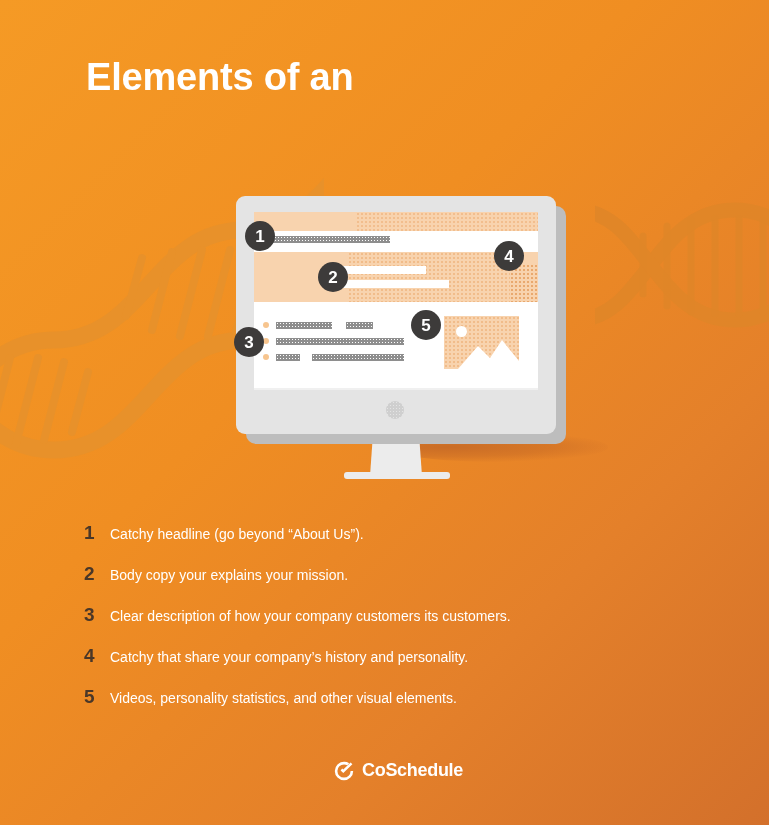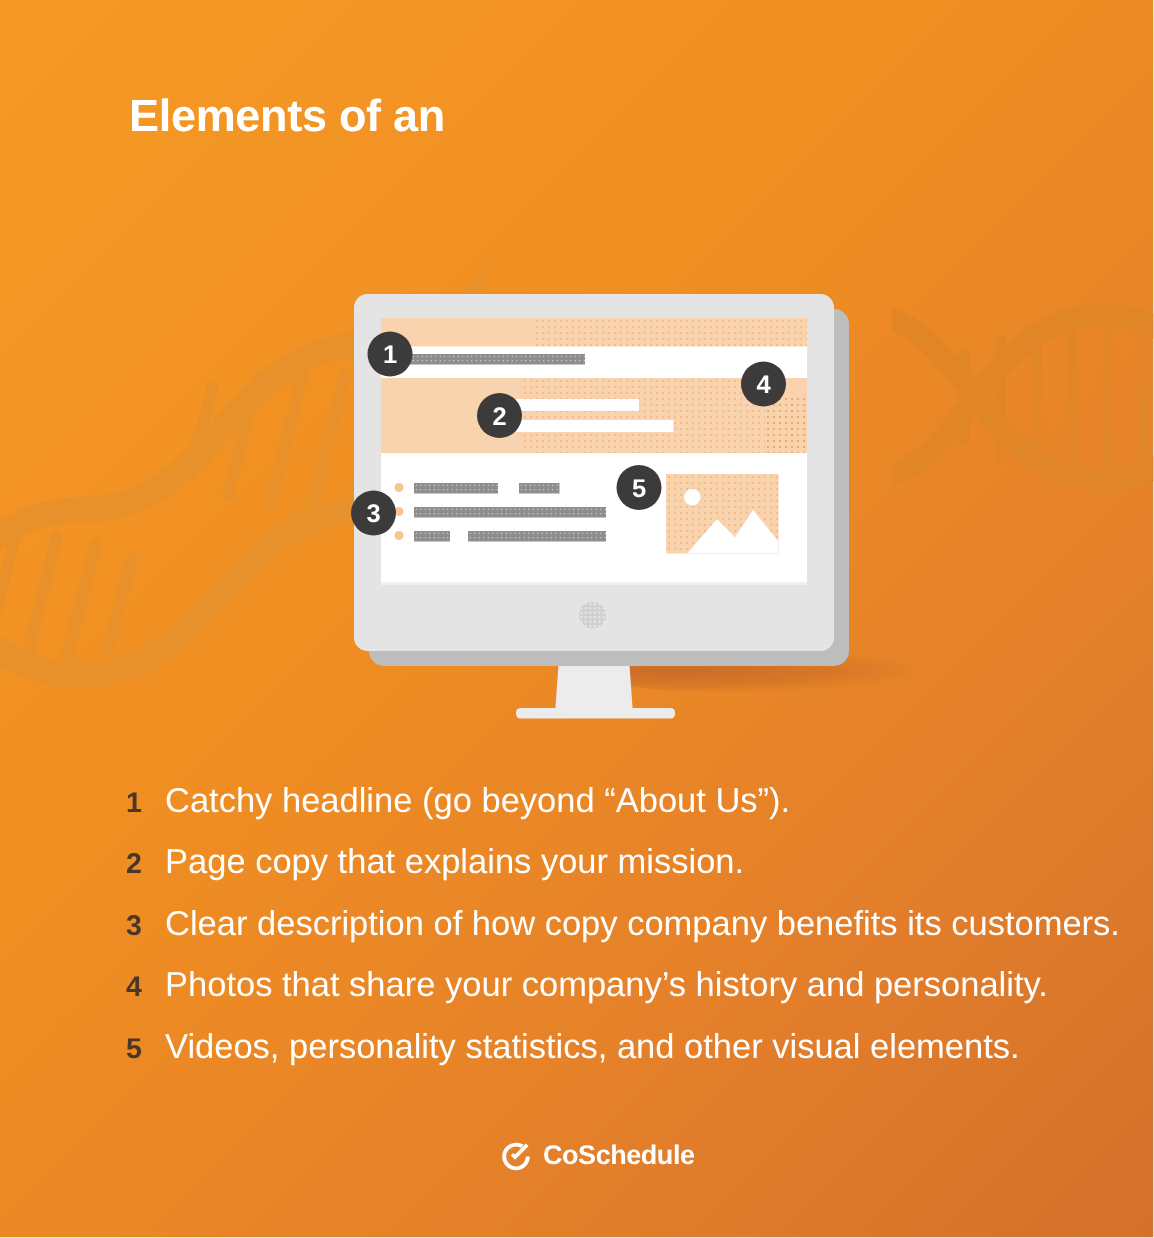--- a/index.html
+++ b/index.html
@@ -30,21 +30,21 @@
 
   
   .title-block {
     position: absolute;
     left: 86px;
     top: 54px;
     width: 600px;
   }
   .title-line {
     color: #FFFFFF;
-    font-size: 30px;
+    font-size: 38px;
     font-weight: bold;
     line-height: 47px;
     letter-spacing: -0.2px;
     white-space: nowrap;
   }
 
   
   .monitor {
     position: absolute;
     left: 236px;
@@ -236,21 +236,21 @@
   .li-num {
     width: 26px;
     flex: 0 0 26px;
     color: #4A3728;
     font-size: 19px;
     font-weight: bold;
     line-height: 26px;
   }
   .li-text {
     color: #FFFFFF;
-    font-size: 23px;
+    font-size: 14px;
     line-height: 26px;
     white-space: nowrap;
   }
 
   
   .footer {
     position: absolute;
     left: 0;
     top: 760px;
     width: 769px;
@@ -385,29 +385,29 @@
     </svg>
   </div>
 
   <div class="list">
     <div class="list-item">
       <span class="li-num">1</span>
       <span class="li-text">Catchy headline (go beyond “About Us”).</span>
     </div>
     <div class="list-item">
       <span class="li-num">2</span>
-      <span class="li-text">Page copy that explains your mission.</span>
+      <span class="li-text">Body copy your explains your mission.</span>
     </div>
     <div class="list-item">
       <span class="li-num">3</span>
-      <span class="li-text">Clear description of how copy company benefits its customers.</span>
+      <span class="li-text">Clear description of how your company customers its customers.</span>
     </div>
     <div class="list-item">
       <span class="li-num">4</span>
-      <span class="li-text">Photos that share your company’s history and personality.</span>
+      <span class="li-text">Catchy that share your company’s history and personality.</span>
     </div>
     <div class="list-item">
       <span class="li-num">5</span>
       <span class="li-text">Videos, personality statistics, and other visual elements.</span>
     </div>
   </div>
 
   <div class="footer">
     <svg class="logo-mark" width="20" height="20" viewBox="0 0 20 20">
       <path d="M10 0.8 A9.2 9.2 0 1 0 19.2 10 L16.6 10 A6.6 6.6 0 1 1 10 3.4 A6.6 6.6 0 0 1 13.3 4.3 L15.2 2.2 A9.2 9.2 0 0 0 10 0.8 Z" fill="#FFFFFF"></path>

